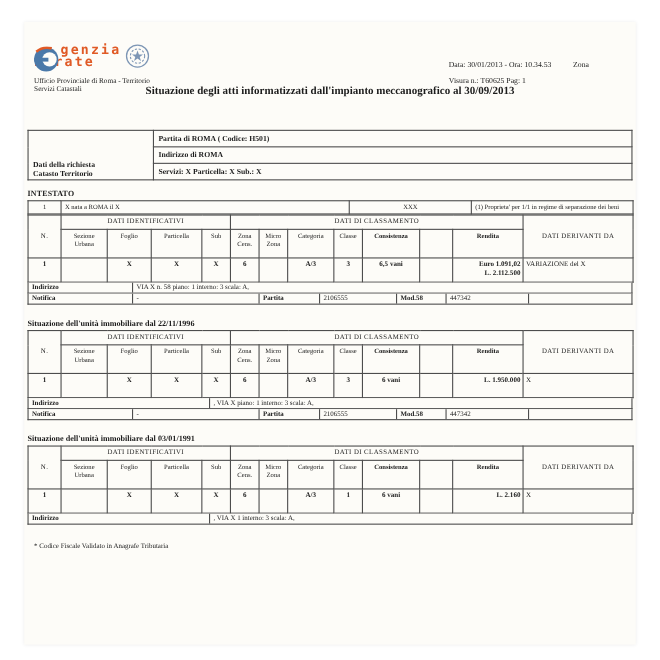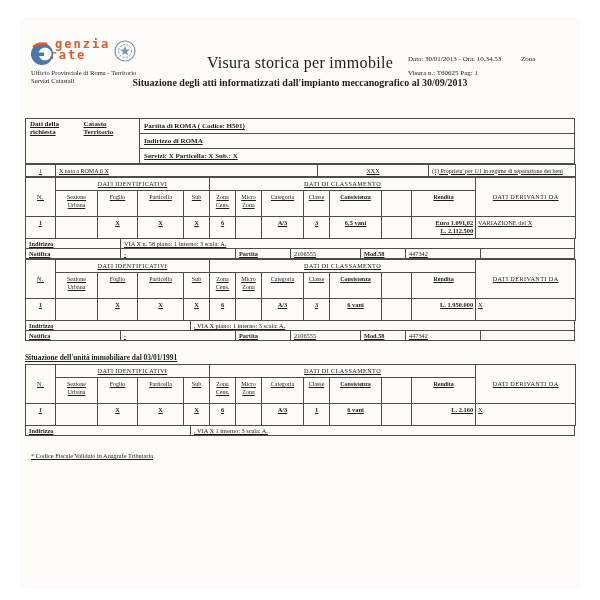--- a/index.html
+++ b/index.html
@@ -1,20 +1,20 @@
 <!DOCTYPE html>
 <html><head>
 <meta charset="utf-8">
 <style>
   html,body{margin:0;padding:0;background:#ffffff;width:600px;height:600px;
     font-family:"Liberation Serif", serif;color:#1c1c1c;-webkit-font-smoothing:antialiased;}
   .page{position:absolute;left:22px;top:20px;width:556px;height:566px;
     background:#fdfcf8;box-shadow:0 0 3px rgba(0,0,0,.07);box-sizing:border-box;
     padding:14px 3px 0 3px;}
-  .content{width:550px;margin:0 auto;position:relative;text-decoration:underline;}
+  .content{width:550px;margin:0 auto;position:relative;}
   .bold{font-weight:bold;}
 
   
   .header{position:relative;height:76px;}
   .logo{position:absolute;left:6px;top:0;}
   .logo-row{display:flex;align-items:center;}
   .brand{font-family:"DejaVu Sans Mono", monospace;font-weight:bold;color:#e05a26;
     font-size:12px;letter-spacing:2px;line-height:11px;}
   .brand-top{margin-left:24px;}
   .glyph-wrap{position:absolute;left:0;top:8px;}
@@ -96,47 +96,47 @@
             <circle cx="11" cy="11" r="6.5" fill="none" stroke="#7d96b5" stroke-width="1" stroke-dasharray="2 1.5"></circle>
             <path d="M11 6 L12.3 9.5 L16 9.5 L13 11.8 L14.2 15.4 L11 13.2 L7.8 15.4 L9 11.8 L6 9.5 L9.7 9.5 Z" fill="#7d96b5"></path>
           </svg>
         </span>
       </div>
       <div class="office">
         <div>Ufficio Provinciale di Roma - Territorio</div>
         <div>Servizi Catastali</div>
       </div>
     </div>
-    <div class="title">Visura storica per immobile</div>
     <div class="subtitle">Situazione degli atti informatizzati dall'impianto meccanografico al 30/09/2013</div>
     <div class="hdr-date">Data: 30/01/2013 - Ora: 10.34.53</div>
     <div class="hdr-visura">Visura n.: T60625 Pag: 1</div>
     <div class="hdr-segue">Zona</div>
   </div>
 
   <table class="req-table">
     <tbody>
           <tr>
       <td class="req-left" rowspan="3" style="vertical-align:top;">
-        <div style="height:100%;display:flex;flex-direction:row;justify-content:flex-start;min-height:36px;">
+        <div style="height:100%;display:flex;flex-direction:column;justify-content:flex-end;min-height:36px;">
           <span>Dati della richiesta</span>
           <span>Catasto Territorio</span>
         </div>
       </td>
       <td>Partita di ROMA ( Codice: H501)</td>
     </tr>
     <tr>
             <td>Indirizzo di ROMA</td>
           </tr>
     <tr>
             <td>Servizi: X Particella: X Sub.: X</td>
           </tr>
   </tbody>
       </table>
 
+  <div class="sec-heading">INTESTATO</div>
   <table class="int-table">
     <colgroup>
           <col style="width:30px">
           <col style="width:262px">
           <col style="width:111px">
           <col style="width:147px">
         </colgroup>
     <tbody>
           <tr>
       <td style="text-align:center;">1</td>
@@ -219,20 +219,21 @@
   <div class="notif-row">
     <div class="c nc1">Notifica</div>
     <div class="c nc2">-</div>
     <div class="c nc3">Partita</div>
     <div class="c nc4">2106555</div>
     <div class="c nc5">Mod.58</div>
     <div class="c nc6">447342</div>
     <div class="c nc7"></div>
   </div>
 
+  <div class="unit-heading">Situazione dell'unità immobiliare  dal 22/11/1996</div>
   <table class="main-table">
     <colgroup>
       <col style="width:30px">
           <col style="width:42px">
           <col style="width:40px">
           <col style="width:46px">
       <col style="width:26px">
           <col style="width:26px">
           <col style="width:26px">
           <col style="width:42px">

